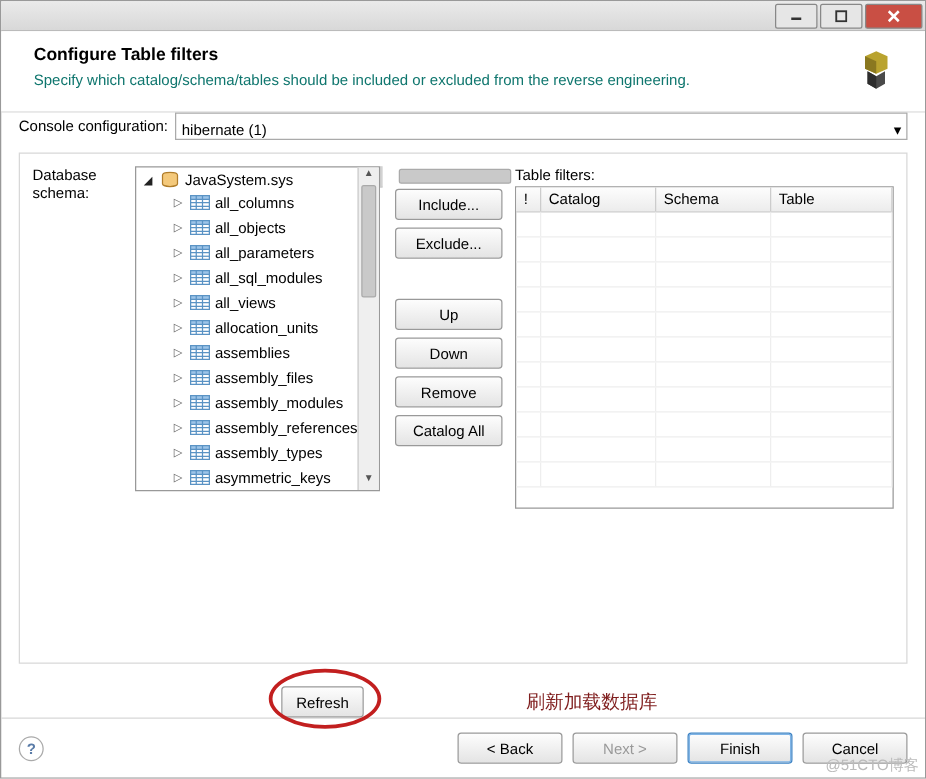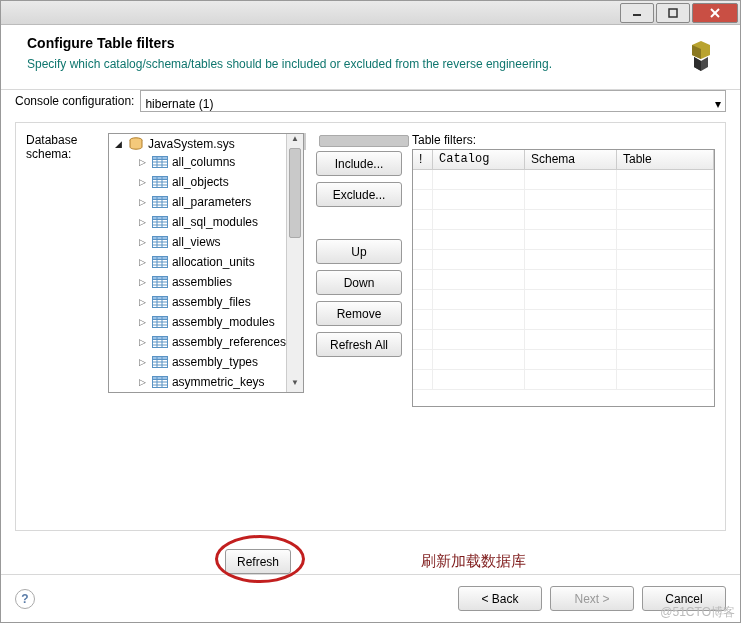--- a/index.html
+++ b/index.html
@@ -43,21 +43,21 @@
 .mid .spacer { height:20px; }
 button.std { height:25px; border:1px solid #999; background:linear-gradient(#fdfdfd,#e4e4e4); border-radius:3px; font-size:12px; cursor:pointer; padding:0 6px; }
 
 .right { flex:1; display:flex; flex-direction:column; }
 .grid { flex:1; max-height:260px; border:1px solid #999; background:#fff; }
 .ghead { display:flex; height:20px; border-bottom:1px solid #ccc; background:linear-gradient(#fdfdfd,#ececec); }
 .ghead div { border-right:1px solid #ccc; padding:2px 6px; font-size:12px; }
 .gbody { height:236px; }
 .gbody .row { display:flex; height:20px; border-bottom:1px solid #eee; }
 .gbody .row div { border-right:1px solid #eee; }
-.c0{width:20px;} .c1{width:92px;font-family:Liberation Mono, monospace;} .c2{width:92px;} .c3{flex:1;}
+.c0{width:20px;} .c1{width:92px;} .c2{width:92px;} .c3{flex:1;}
 
 .refresh-row { display:flex; align-items:center; margin-top:18px; padding-left:210px; position:relative; }
 .refresh-circle { position:absolute; left:200px; top:-14px; width:90px; height:48px; border:3px solid #c21f1f; border-radius:50%; pointer-events:none; }
 .cn-label { color:#7f1d1d; font-size:15px; margin-left:130px; font-family:"Microsoft YaHei",sans-serif; }
 
 .footer { height:48px; border-top:1px solid #d8d8d8; display:flex; align-items:center; padding:0 14px; justify-content:space-between; }
 .footer .help { width:20px; height:20px; border:1px solid #aaa; border-radius:50%; display:flex; align-items:center; justify-content:center; color:#5a7ca8; font-weight:bold; }
 .footer .btns { display:flex; gap:8px; }
 .footer button { width:84px; height:25px; }
 .footer button.primary { border:1px solid #3b82c4; box-shadow:0 0 0 1px #7fb4e6 inset; }
@@ -284,21 +284,21 @@
           </div>
       </div>
 
       <div class="mid">
         <button class="std">Include...</button>
         <button class="std">Exclude...</button>
         <div class="spacer"></div>
         <button class="std">Up</button>
         <button class="std">Down</button>
         <button class="std">Remove</button>
-        <button class="std">Refresh All</button>
+        <button class="std">Catalog All</button>
       </div>
 
       <div class="right">
         <div class="lbl">Table filters:</div>
         <div class="grid">
           <div class="ghead">
             <div class="c0">!</div>
             <div class="c1">Catalog</div>
             <div class="c2">Schema</div>
             <div class="c3">Table</div>
@@ -381,19 +381,20 @@
       <span class="cn-label">刷新加载数据库</span>
     </div>
 
   </div>
 
   <div class="footer">
     <div class="help">?</div>
     <div class="btns">
       <button class="std">&lt; Back</button>
       <button class="std disabled">Next &gt;</button>
+      <button class="std primary">Finish</button>
       <button class="std">Cancel</button>
     </div>
   </div>
 
 </div>
 
 <div class="watermark">@51CTO博客</div>
 
 </body></html>

